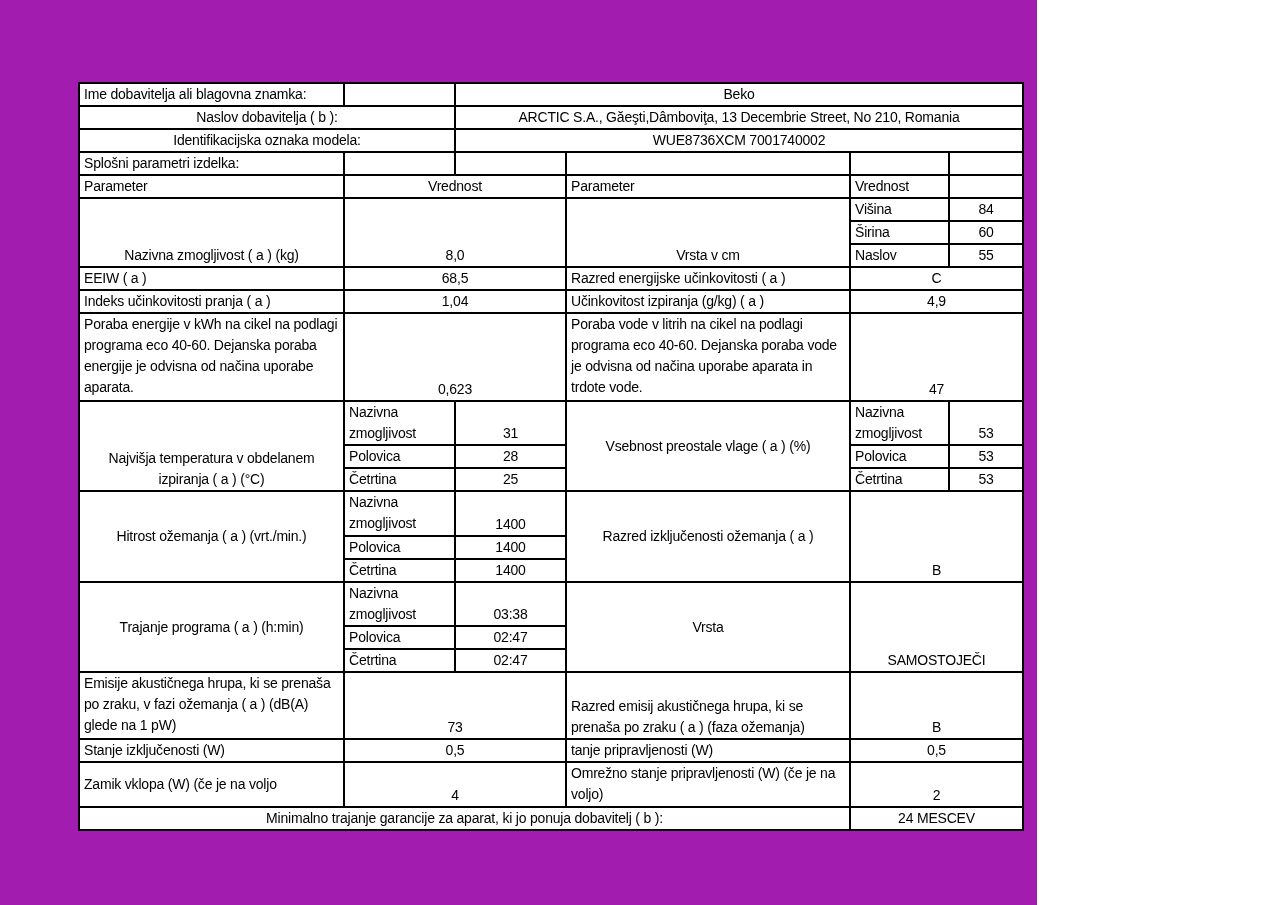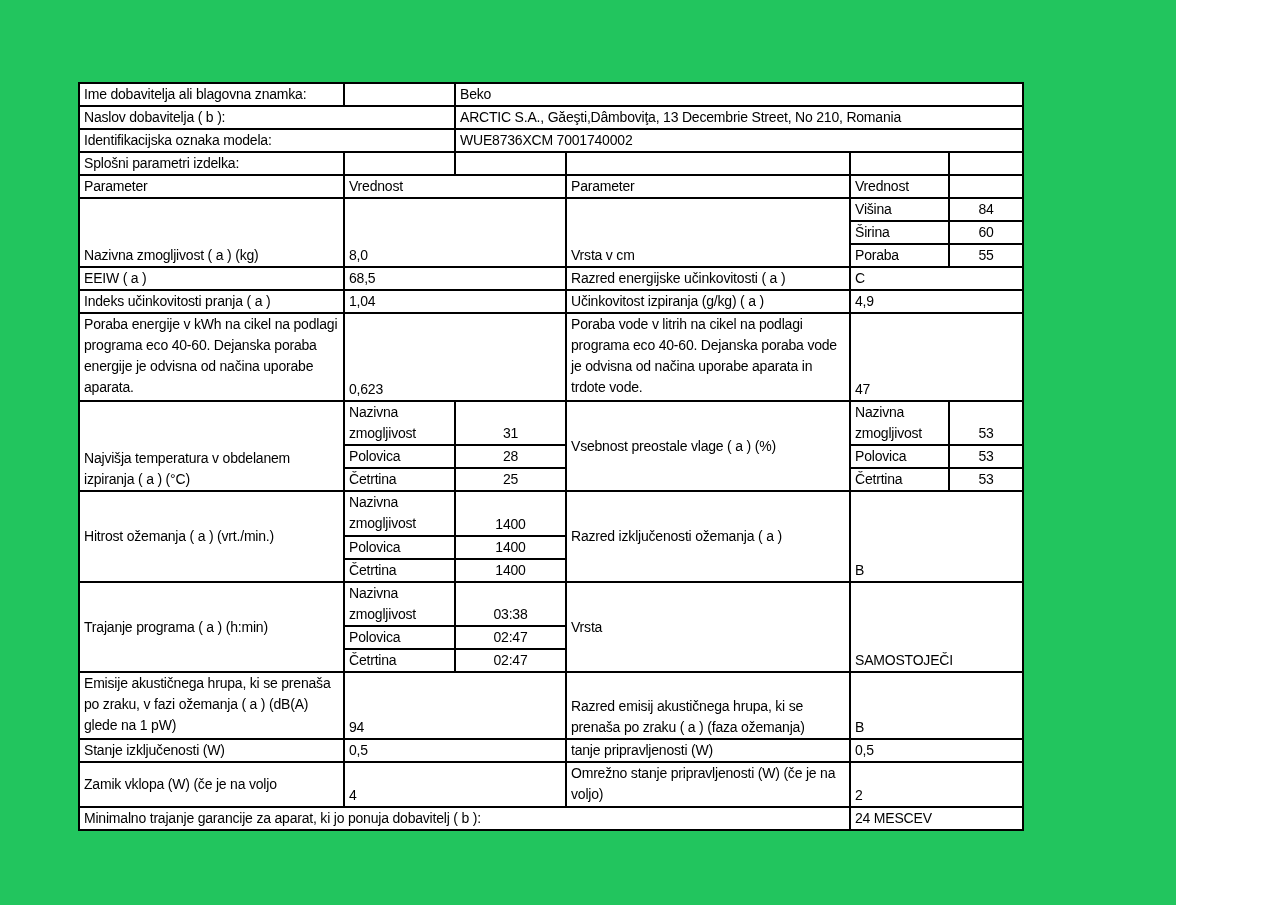--- a/index.html
+++ b/index.html
@@ -1,22 +1,22 @@
 <!DOCTYPE html>
 <html><head>
 <meta charset="utf-8">
 <style>
   html,body{margin:0;padding:0;background:#ffffff;width:1280px;height:905px;
     font-family:"Liberation Sans",sans-serif;color:#000;}
-  .sheet{position:absolute;left:0;top:0;width:1176px;height:905px;background:#22c55e;}
+  .sheet{position:absolute;left:0;top:0;width:1037px;height:905px;background:#a21caf;}
   table.fiche{position:absolute;left:78px;top:82px;width:944px;
     border-collapse:collapse;table-layout:fixed;}
   td{border:2px solid #000;font-size:14px;line-height:21px;letter-spacing:-0.2px;
      padding:0 4px;vertical-align:middle;overflow:hidden;background:#fff;}
-  .l{text-align:left}.c{}.r{text-align:center}
+  .l{text-align:left}.c{text-align:center}.r{text-align:center}
   .t{vertical-align:top}.b{vertical-align:bottom}
   tr.h22{height:22px}tr.h23{height:23px}tr.h44{height:44px}tr.h45{height:45px}
   tr.h67{height:67px}tr.h88{height:88px}
 </style>
 </head>
 <body>
 
 <div class="sheet">
 <table class="fiche">
   <colgroup>
@@ -63,21 +63,21 @@
     <td class="c b" rowspan="3" colspan="2">8,0</td>
     <td class="c b" rowspan="3">Vrsta v cm</td>
     <td class="l">Višina</td>
     <td class="r">84</td>
   </tr>
   <tr class="h22">
     <td class="l">Širina</td>
     <td class="r">60</td>
   </tr>
   <tr class="h22">
-    <td class="l">Poraba</td>
+    <td class="l">Naslov</td>
     <td class="r">55</td>
   </tr>
 
   <tr class="h22">
     <td class="l">EEIW ( a )</td>
     <td class="c" colspan="2">68,5</td>
     <td class="l">Razred energijske učinkovitosti ( a )</td>
     <td class="c" colspan="2">C</td>
   </tr>
 
@@ -143,21 +143,21 @@
     <td class="l">Polovica</td>
     <td class="r">02:47</td>
   </tr>
   <tr class="h22">
     <td class="l">Četrtina</td>
     <td class="r">02:47</td>
   </tr>
 
   <tr class="h67">
     <td class="l t">Emisije akustičnega hrupa, ki se prenaša po zraku, v fazi ožemanja ( a ) (dB(A) glede na 1 pW)</td>
-    <td class="c b" colspan="2">94</td>
+    <td class="c b" colspan="2">73</td>
     <td class="l b">Razred emisij akustičnega hrupa, ki se prenaša po zraku ( a ) (faza ožemanja)</td>
     <td class="c b" colspan="2">B</td>
   </tr>
 
   <tr class="h22">
     <td class="l">Stanje izključenosti (W)</td>
     <td class="c" colspan="2">0,5</td>
     <td class="l">tanje pripravljenosti (W)</td>
     <td class="c" colspan="2">0,5</td>
   </tr>

